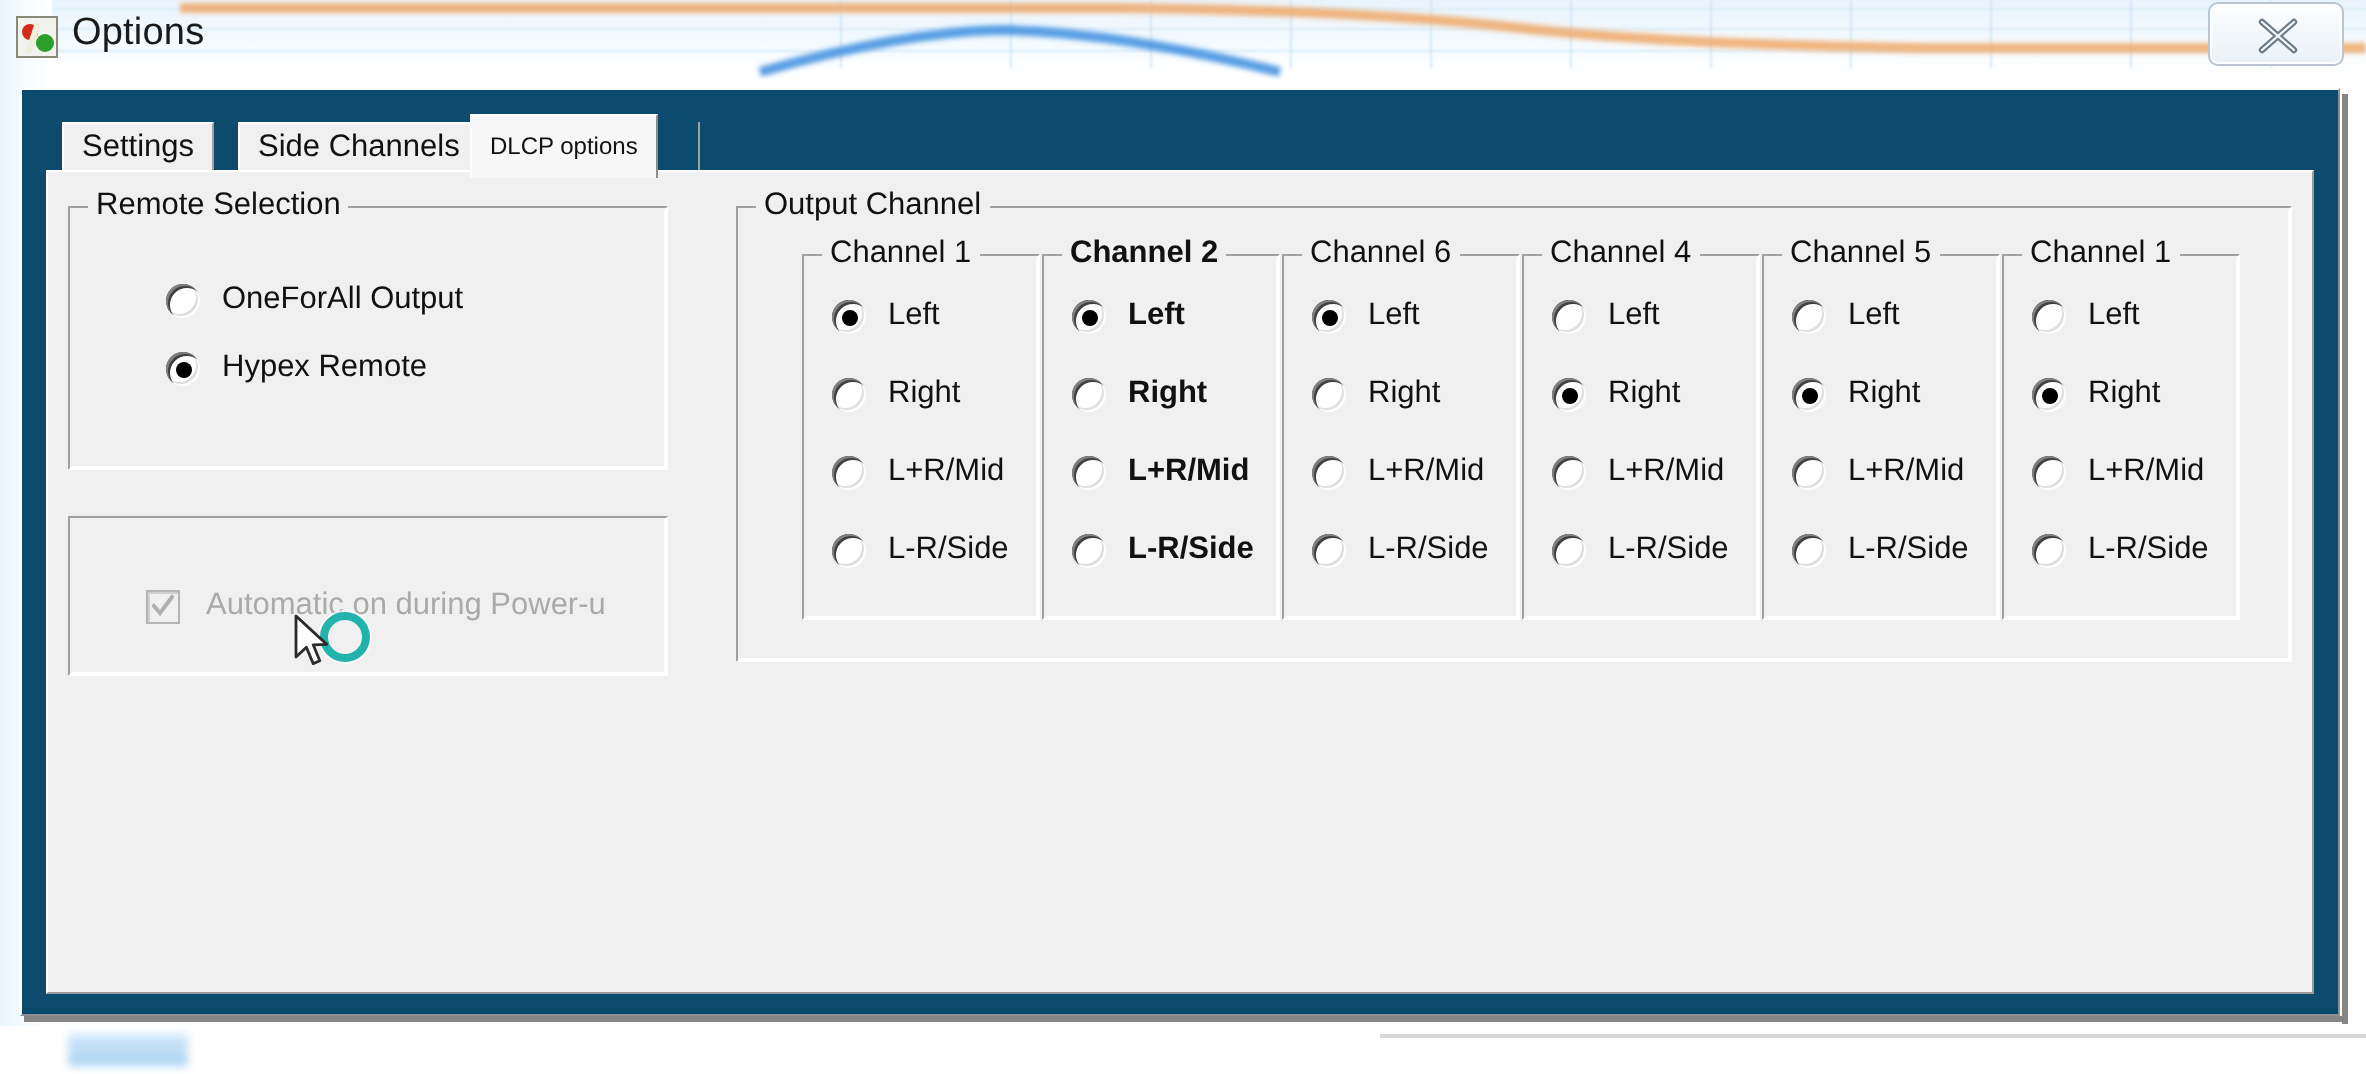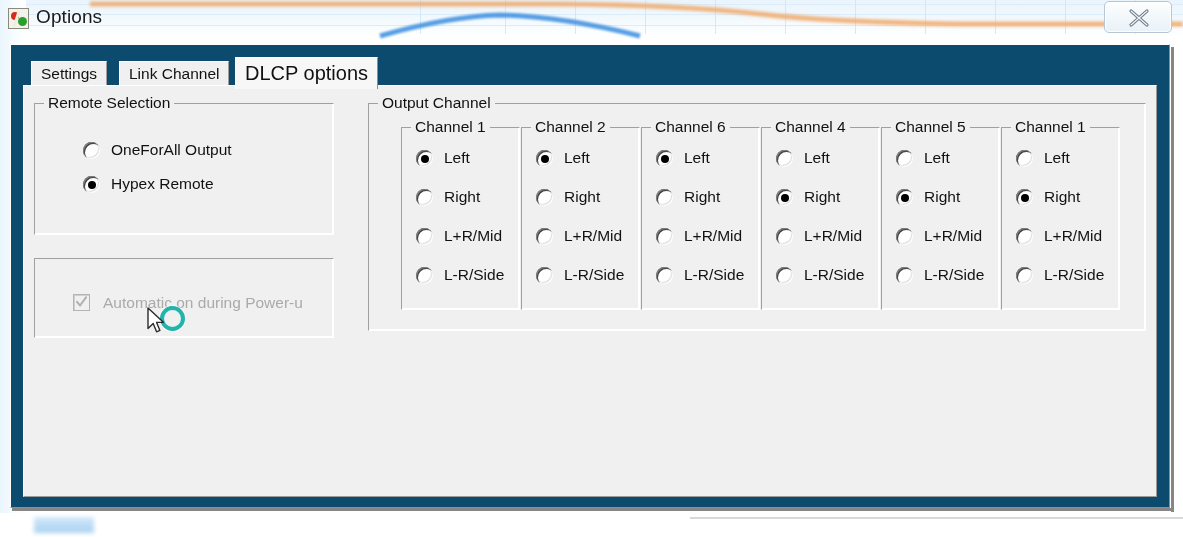--- a/index.html
+++ b/index.html
@@ -134,21 +134,21 @@
     white-space: nowrap;
   }
   .tab.active {
     top: 0; height: 32px; line-height: 30px;
     background: #f7f7f7;
     border-top: 1px solid #ffffff;
     border-left: 1px solid #ffffff;
     border-right: 1px solid #8d8d8d;
     border-bottom: none;
     z-index: 5;
-    font-size: 20px;
+    font-size: 12px;
   }
   #tab-0 { left: 8px; }
   #tab-1 { left: 96px; }
   #tab-2 { left: 212px; }
   #tab-tail {
     position: absolute; left: 326px; top: 4px;
     width: 8px; height: 24px;
     border-left: 1px solid #a0a0a0;
     box-sizing: border-box;
   }
@@ -220,21 +220,21 @@
   }
   .radio-label {
     margin-left: 11px;
     font-size: 15.5px;
     color: #111;
   }
 
   
   .checkbox-row {
     position: absolute;
-    display: flex; align-items: flex-start;
+    display: flex; align-items: center;
     white-space: nowrap;
   }
   .checkbox {
     position: relative;
     width: 17px; height: 17px;
     flex: 0 0 17px;
     background: #f0f0f0;
     border: 1px solid #b4b4b4;
     box-sizing: border-box;
     box-shadow: inset 1px 1px 0 0 #cfcfcf;
@@ -319,21 +319,21 @@
         <path d="M3 3 L19 17 M19 3 L3 17" stroke="#6d7b88" stroke-width="3.2" fill="none" stroke-linecap="round"></path>
         <path d="M3 3 L19 17 M19 3 L3 17" stroke="#f4f8fb" stroke-width="1.1" fill="none" stroke-linecap="round"></path>
       </svg>
     </div>
   </div>
 
   <div id="client">
 
     <div id="tabstrip">
       <div class="tab" id="tab-0">Settings</div>
-      <div class="tab" id="tab-1">Link Channel</div>
+      <div class="tab" id="tab-1">Side Channels</div>
       <div class="tab active" id="tab-2">DLCP options</div>
       <div id="tab-tail"></div>
     </div>
 
     <div id="tabpage">
 
       <div class="groupbox" style="left:10px; top:17px; width:300px; height:132px;">
         <div class="gb-inner"></div>
         <div class="gb-title">Remote Selection</div>
 
@@ -379,21 +379,21 @@
           <div class="radio-row" style="left:14px; top:99px;">
             <span class="radio"></span>
             <span class="radio-label">L+R/Mid</span>
           </div>
           <div class="radio-row" style="left:14px; top:138px;">
             <span class="radio"></span>
             <span class="radio-label">L-R/Side</span>
           </div>
         </div>
 
-        <div class="groupbox" style="left:152px; top:23px; width:119px; height:183px;">
+        <div class="groupbox" style="left:152px; top:23px; width:119px; height:183px;font-weight:bold;">
           <div class="gb-inner"></div>
           <div class="gb-title">Channel 2</div>
           <div class="radio-row" style="left:14px; top:21px;">
             <span class="radio checked"></span>
             <span class="radio-label">Left</span>
           </div>
           <div class="radio-row" style="left:14px; top:60px;">
             <span class="radio"></span>
             <span class="radio-label">Right</span>
           </div>

